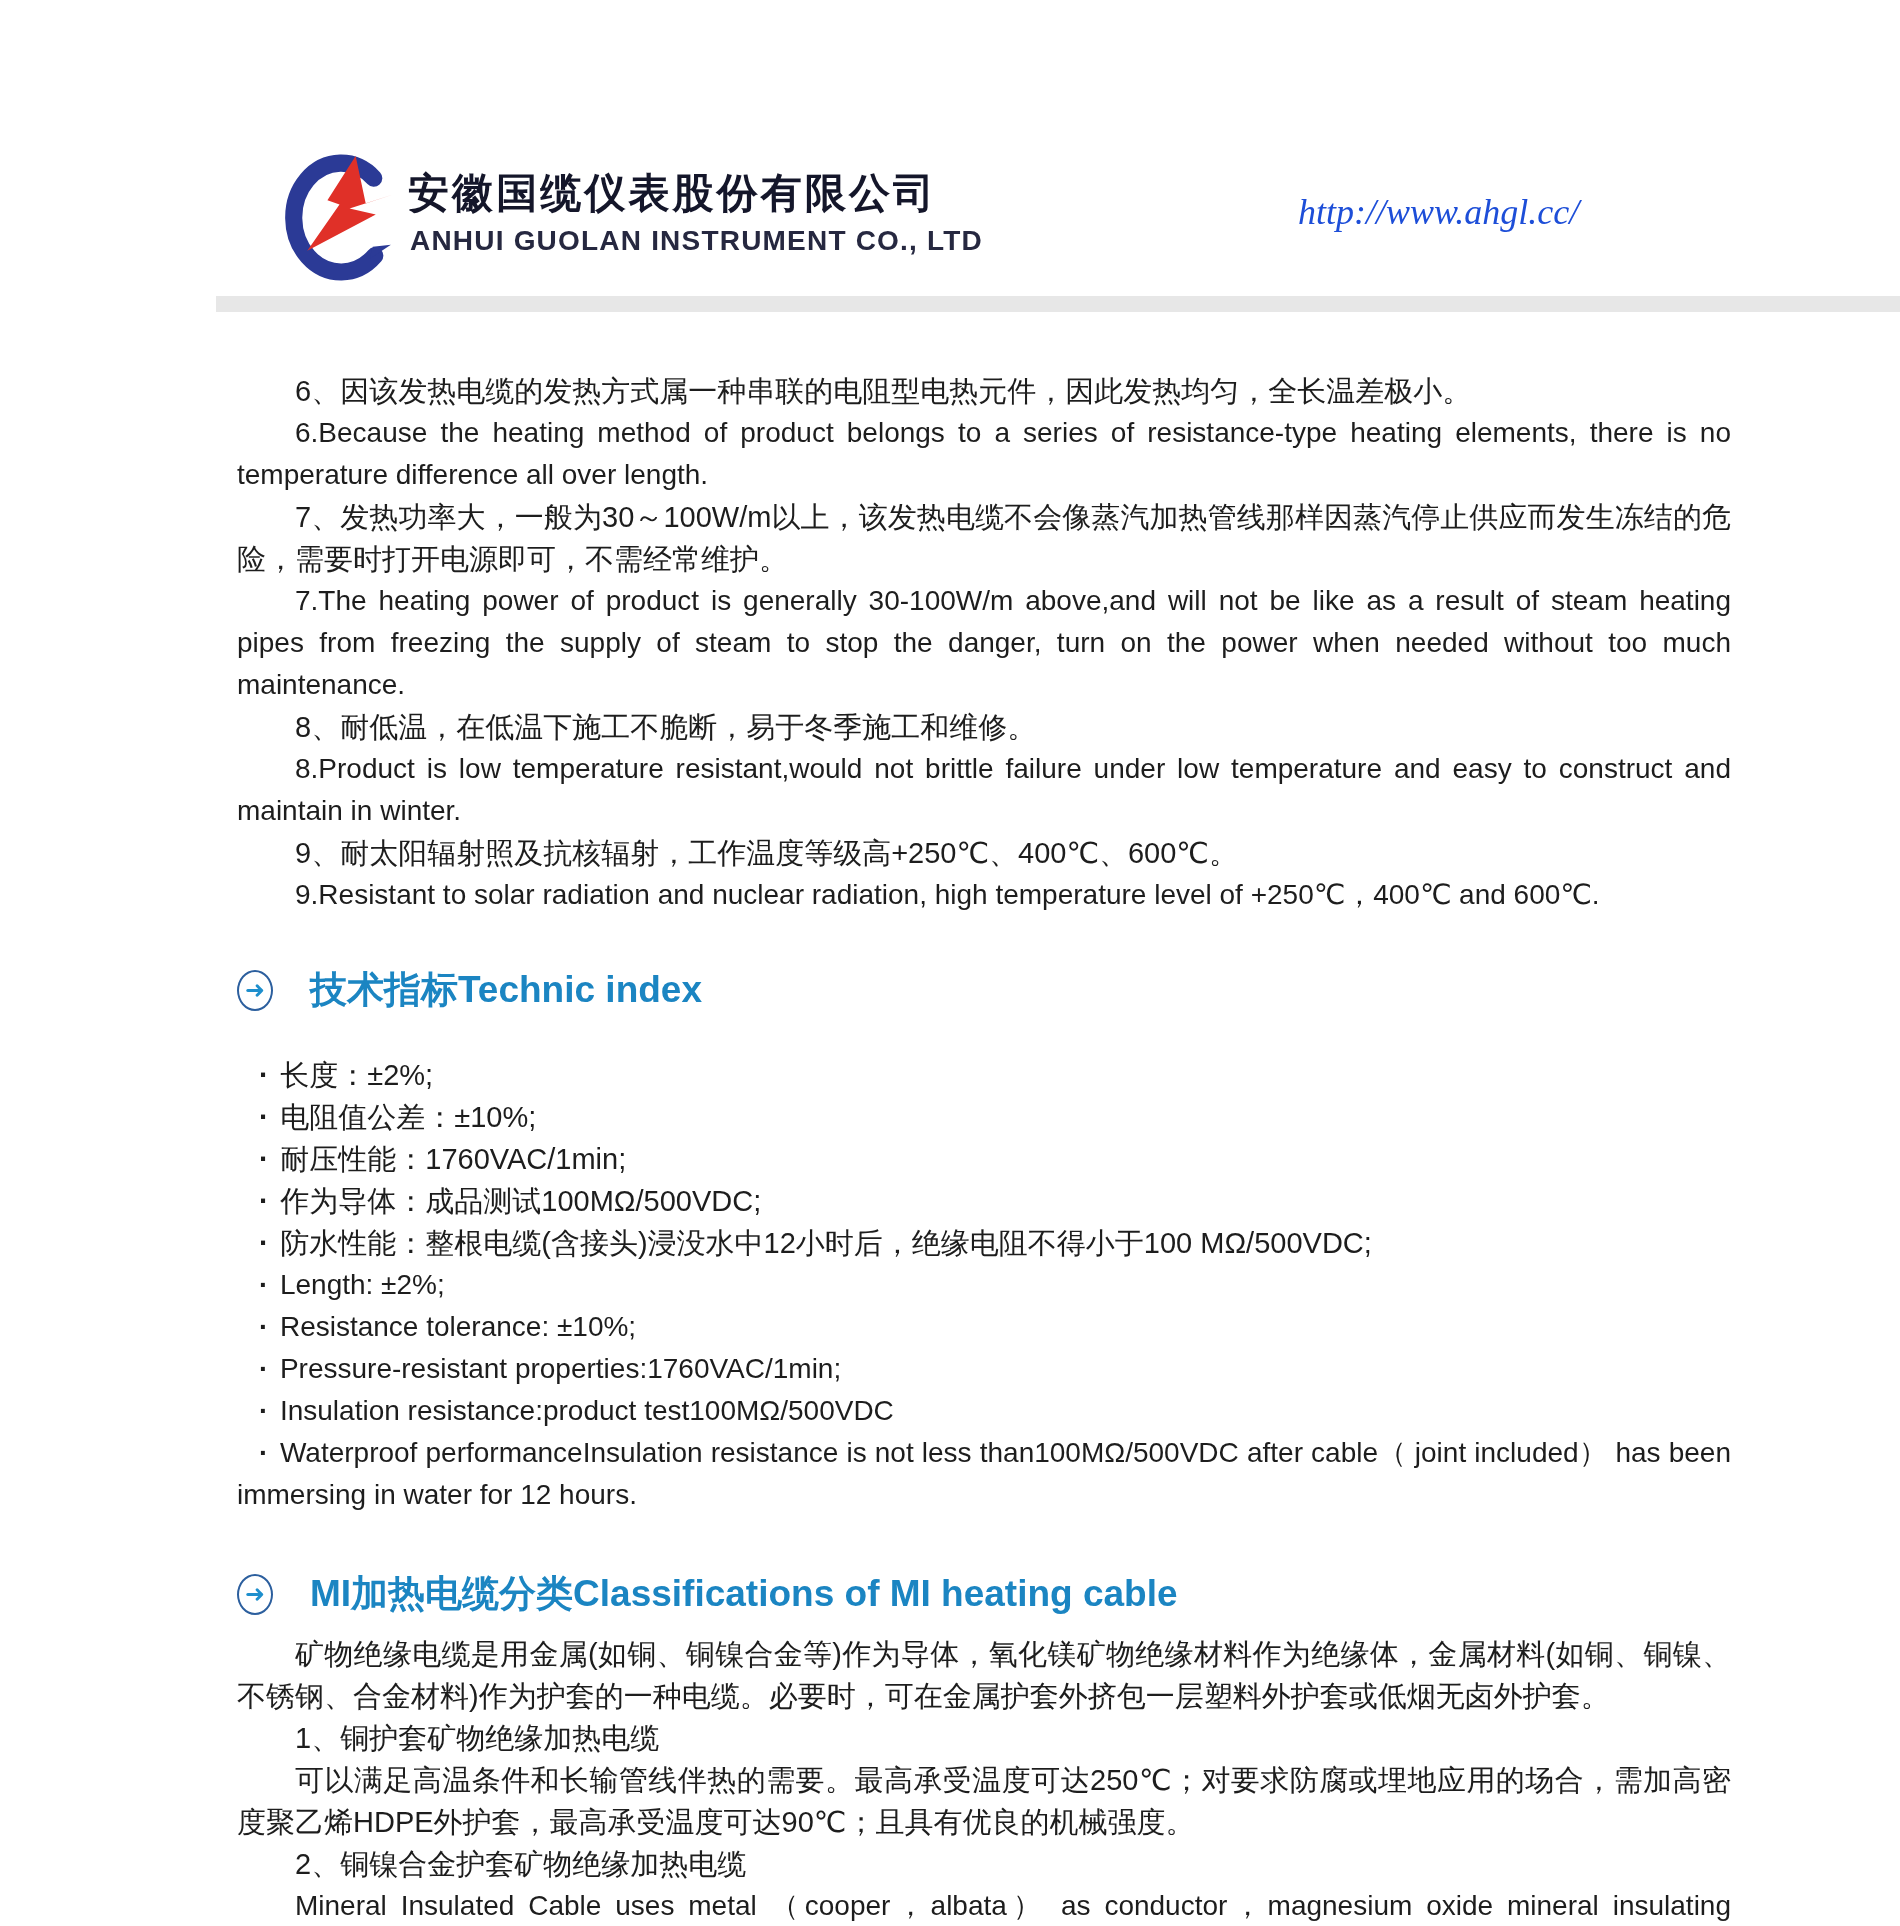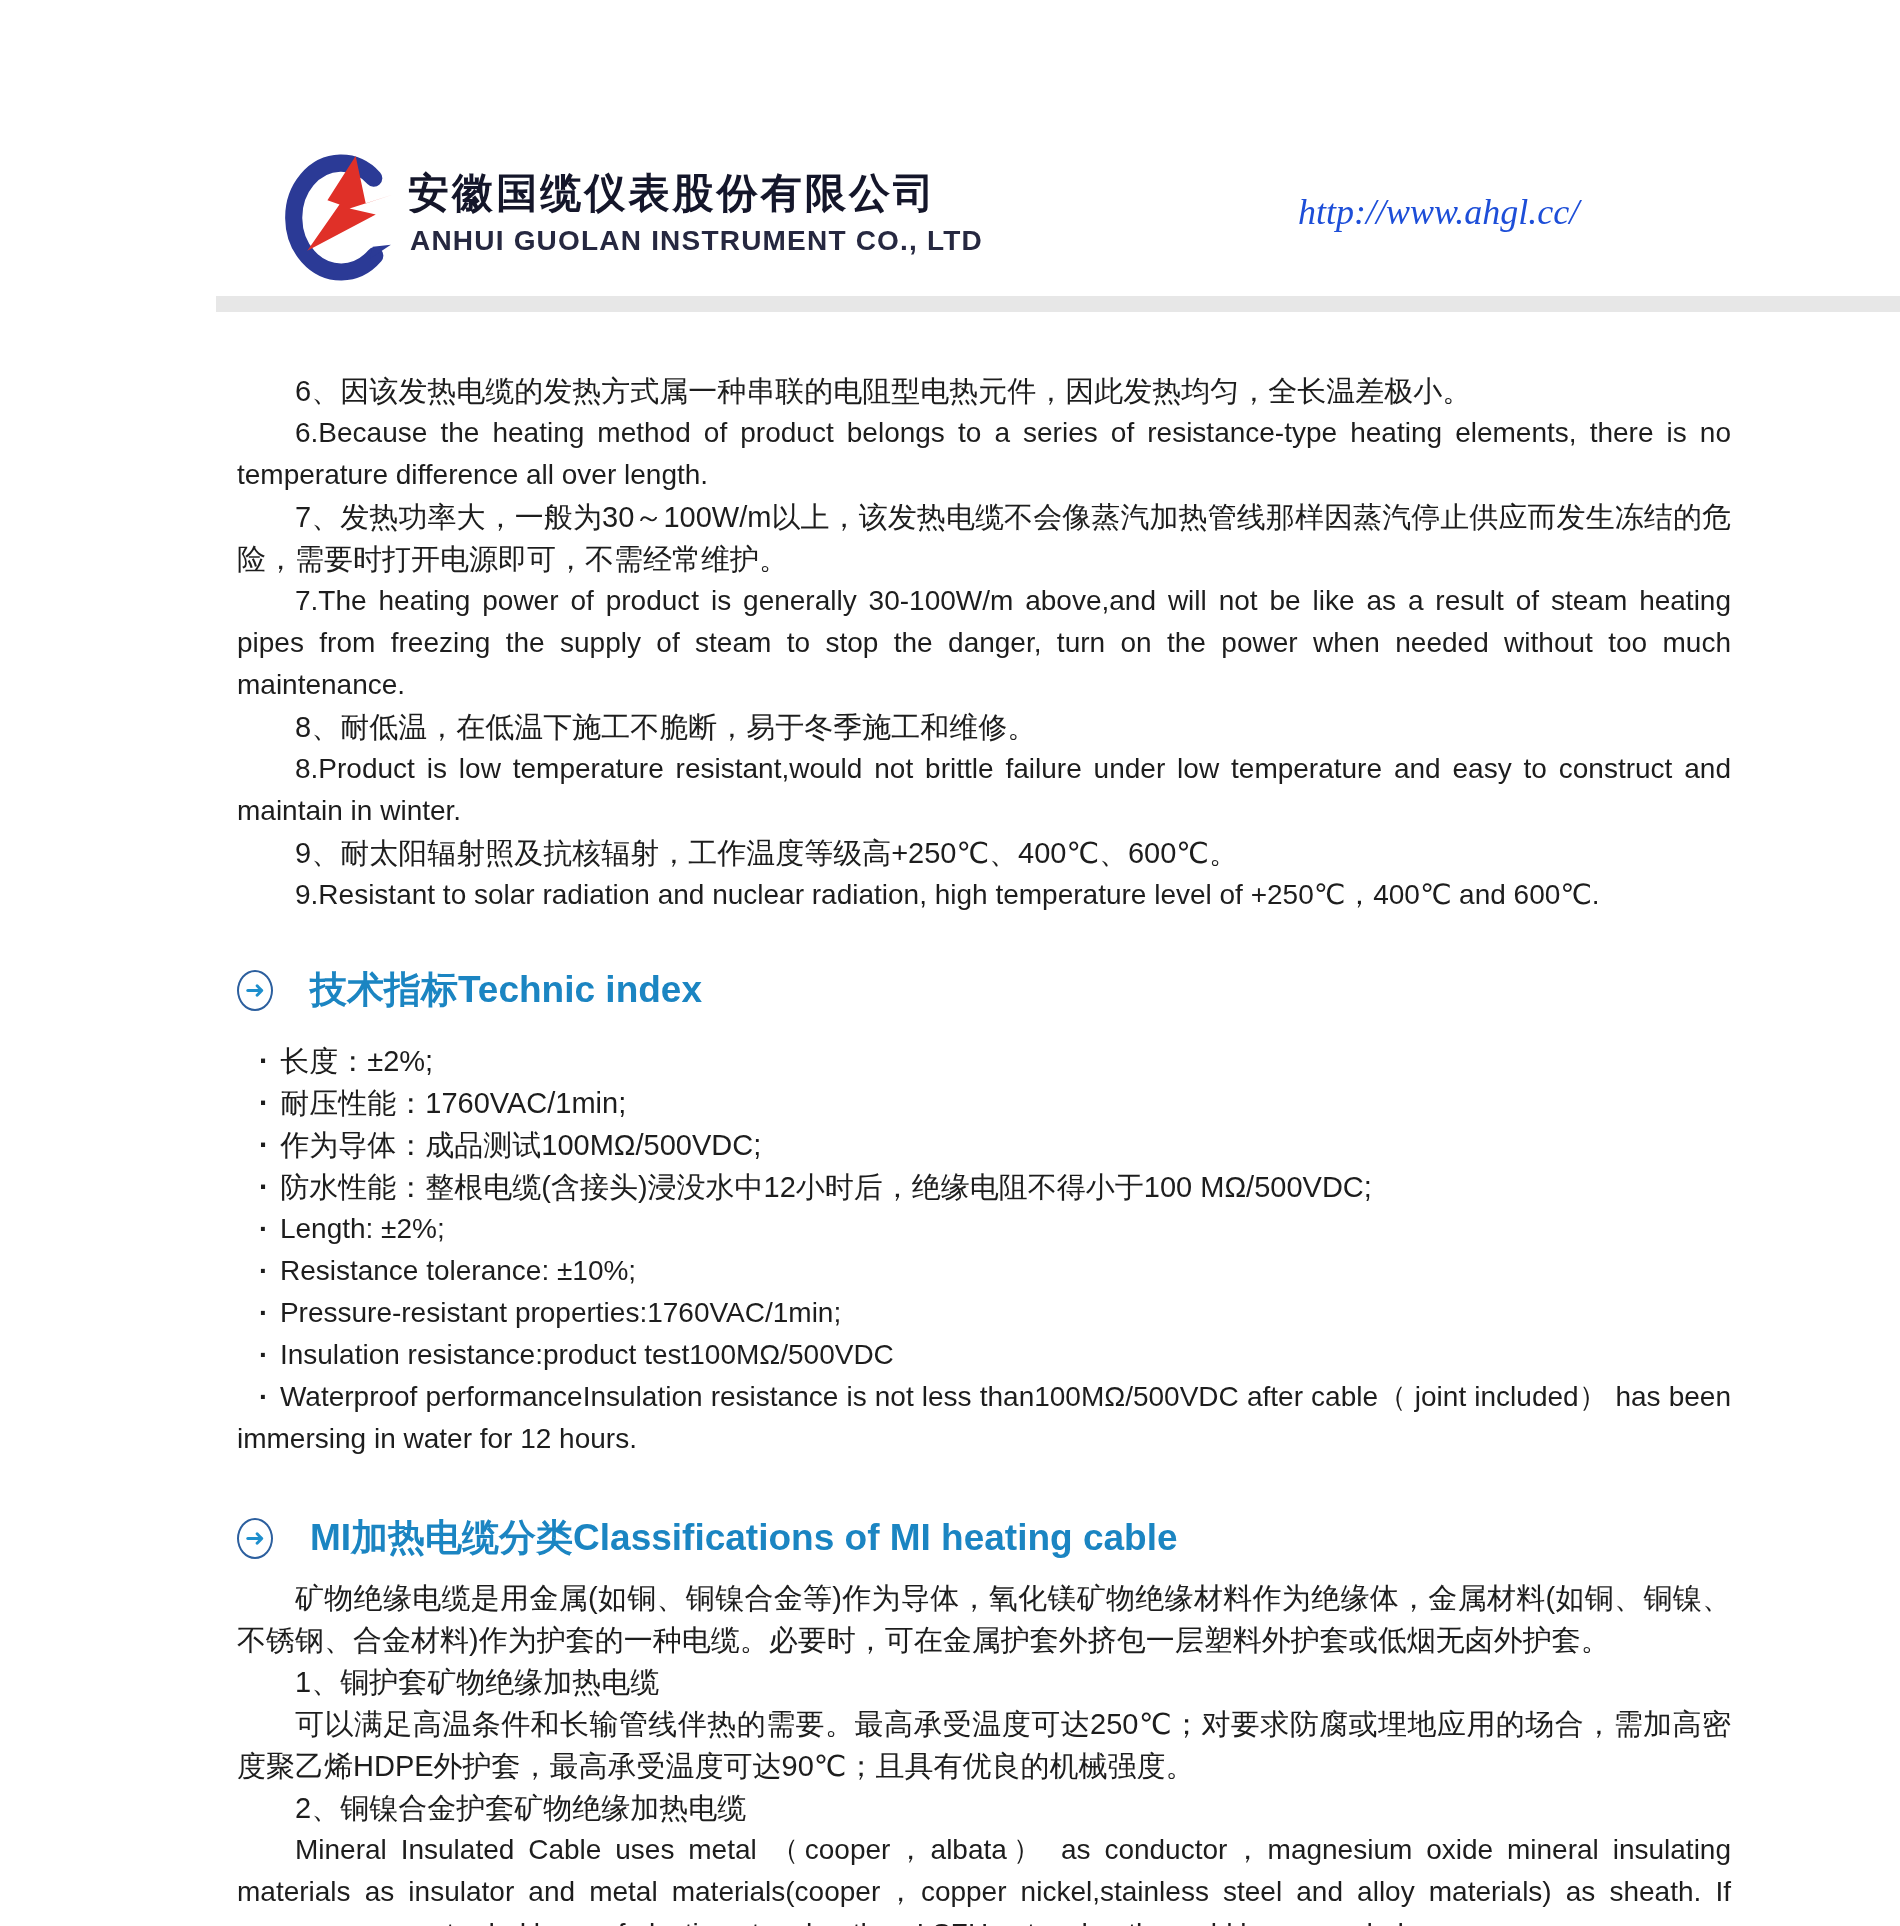--- a/index.html
+++ b/index.html
@@ -26,21 +26,21 @@
   .mt36{margin-top:14px;} .mt45{margin-top:17.3px;} .mt60{margin-top:23px;}
 
   .sec-head{display:flex;align-items:center;gap:21px;margin:0;text-align:left;}
   .sec-head.first{margin-top:35px;}
   .sec-head.second{margin-top:39px;}
   .sec-icon{flex:0 0 auto;width:32px;height:37px;border:2.7px solid #2c5f9e;border-radius:50%;
             display:flex;align-items:center;justify-content:center;
             color:#1e8fcd;font-size:24px;font-weight:700;line-height:1;}
   .sec-title{margin:16px;font-size:37px;font-weight:700;color:#1b85c2;line-height:46px;white-space:nowrap;}
 
-  .bullet-list{margin-top:11px;}
+  .bullet-list{margin-top:25px;}
   .bullet{text-indent:22px;}
   .dot{display:inline-block;text-indent:0;margin-right:11.6px;font-weight:700;}
 </style>
 </head>
 <body>
 
 <div class="page">
 
   <div class="logo-mark">
     <svg viewBox="0 0 120 130" width="127" height="131">
@@ -68,20 +68,21 @@
     <p class="indent mt36">9、耐太阳辐射照及抗核辐射，工作温度等级高+250℃、400℃、600℃。</p>
     <p class="indent en mt4">9.Resistant to solar radiation and nuclear radiation, high temperature level of +250℃，400℃ and 600℃.</p>
 
     <div class="sec-head first">
       <span class="sec-icon">➜</span>
       <h2 class="sec-title">技术指标Technic index</h2>
     </div>
 
     <div class="bullet-list">
       <p class="bullet"><span class="dot">·</span><span>长度：±2%;</span></p>
+      <p class="bullet"><span class="dot">·</span><span>电阻值公差：±10%;</span></p>
       <p class="bullet"><span class="dot">·</span><span>耐压性能：1760VAC/1min;</span></p>
       <p class="bullet"><span class="dot">·</span><span>作为导体：成品测试100MΩ/500VDC;</span></p>
       <p class="bullet"><span class="dot">·</span><span>防水性能：整根电缆(含接头)浸没水中12小时后，绝缘电阻不得小于100 MΩ/500VDC;</span></p>
       <p class="bullet en mt16"><span class="dot">·</span><span>Length:  ±2%;</span></p>
       <p class="bullet en"><span class="dot">·</span><span>Resistance tolerance:  ±10%;</span></p>
       <p class="bullet en"><span class="dot">·</span><span>Pressure-resistant properties:1760VAC/1min;</span></p>
       <p class="bullet en"><span class="dot">·</span><span>Insulation resistance:product test100MΩ/500VDC</span></p>
       <p class="bullet en"><span class="dot">·</span><span>Waterproof performanceInsulation resistance is not less than100MΩ/500VDC after cable（ joint included） has been immersing in water for 12 hours.</span></p>
     </div>
 

